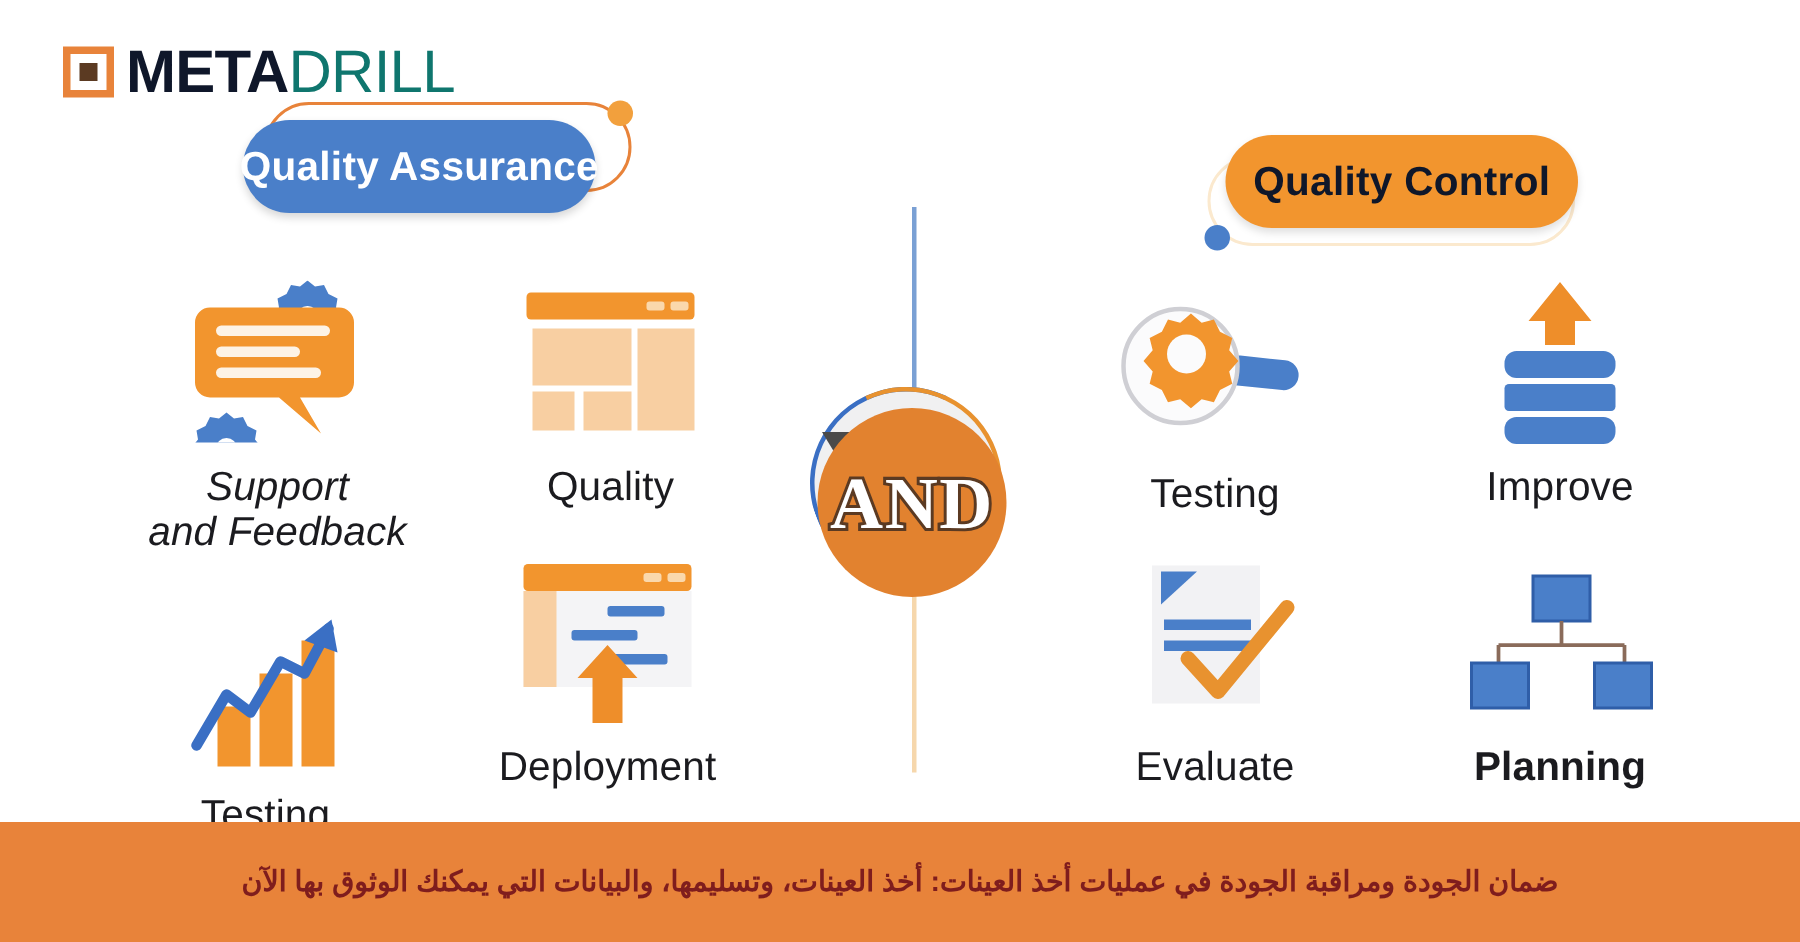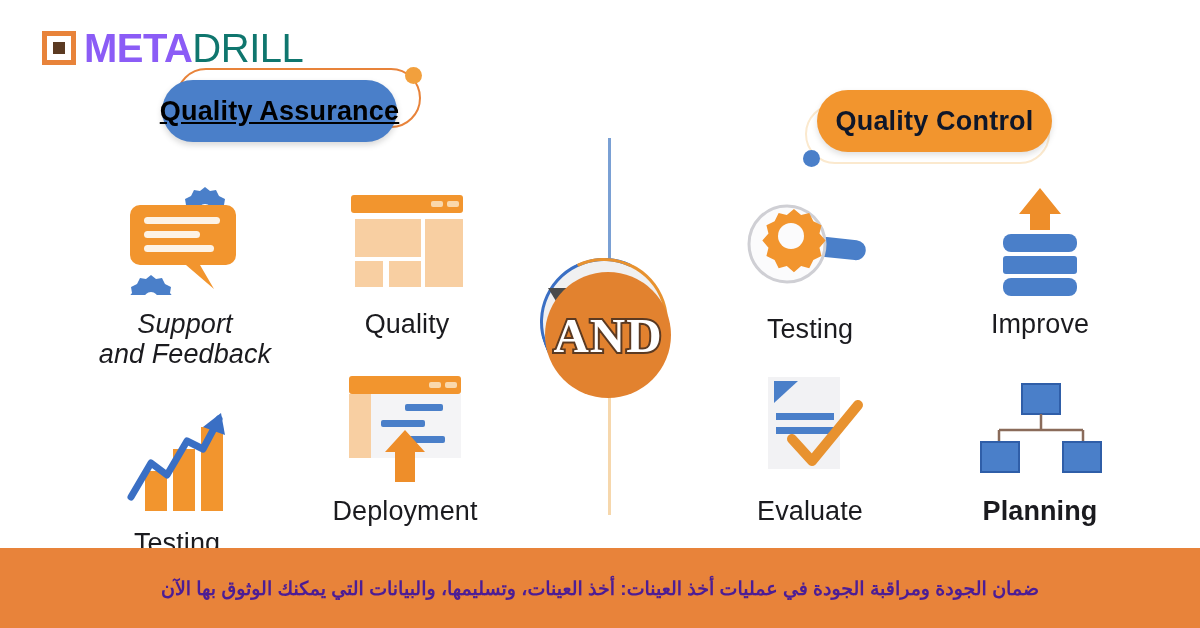--- a/index.html
+++ b/index.html
@@ -40,21 +40,21 @@
     width: 12px;
     height: 12px;
     background: #5b3a22;
   }
   .logo-word {
     font-size: 40px;
     font-weight: bold;
     letter-spacing: -0.5px;
     line-height: 1;
   }
-  .logo-meta { color: #8b5cf6; }
+  .logo-meta { color: #0f172a; }
   .logo-drill { color: #0f766e; font-weight: normal; }
 
   
   .pill-wrap { position: absolute; }
   .pill {
     position: relative;
     border-radius: 40px;
     display: flex;
     align-items: center;
     justify-content: center;
@@ -78,21 +78,21 @@
     border-radius: 50%;
     z-index: 3;
   }
 
   #qa-wrap { left: 162px; top: 80px; }
   #qa-pill {
     width: 235px; height: 62px;
     background: #4a7fc9;
     box-shadow: 0 3px 6px rgba(0,0,0,0.16);
   }
-  #qa-pill .pill-label { color: #000000; text-decoration: underline; }
+  #qa-pill .pill-label { color: #ffffff; }
   #qa-ring {
     width: 245px; height: 60px;
     left: 14px; top: -12px;
     border: 2px solid #E8833A;
   }
   #qa-dot {
     width: 17px; height: 17px;
     background: #F2A03D;
     left: 243px; top: -13px;
   }
@@ -225,21 +225,21 @@
     position: absolute;
     left: 0; bottom: 0;
     width: 1200px;
     height: 80px;
     background: #E8833A;
     display: flex;
     align-items: center;
     justify-content: center;
   }
   #banner-text {
-    color: #4c1d95;
+    color: #7f1d1d;
     font-size: 19px;
     font-weight: bold;
     direction: rtl;
     text-align: center;
     padding: 0 40px;
   }
 </style>
 </head>
 <body>
 

